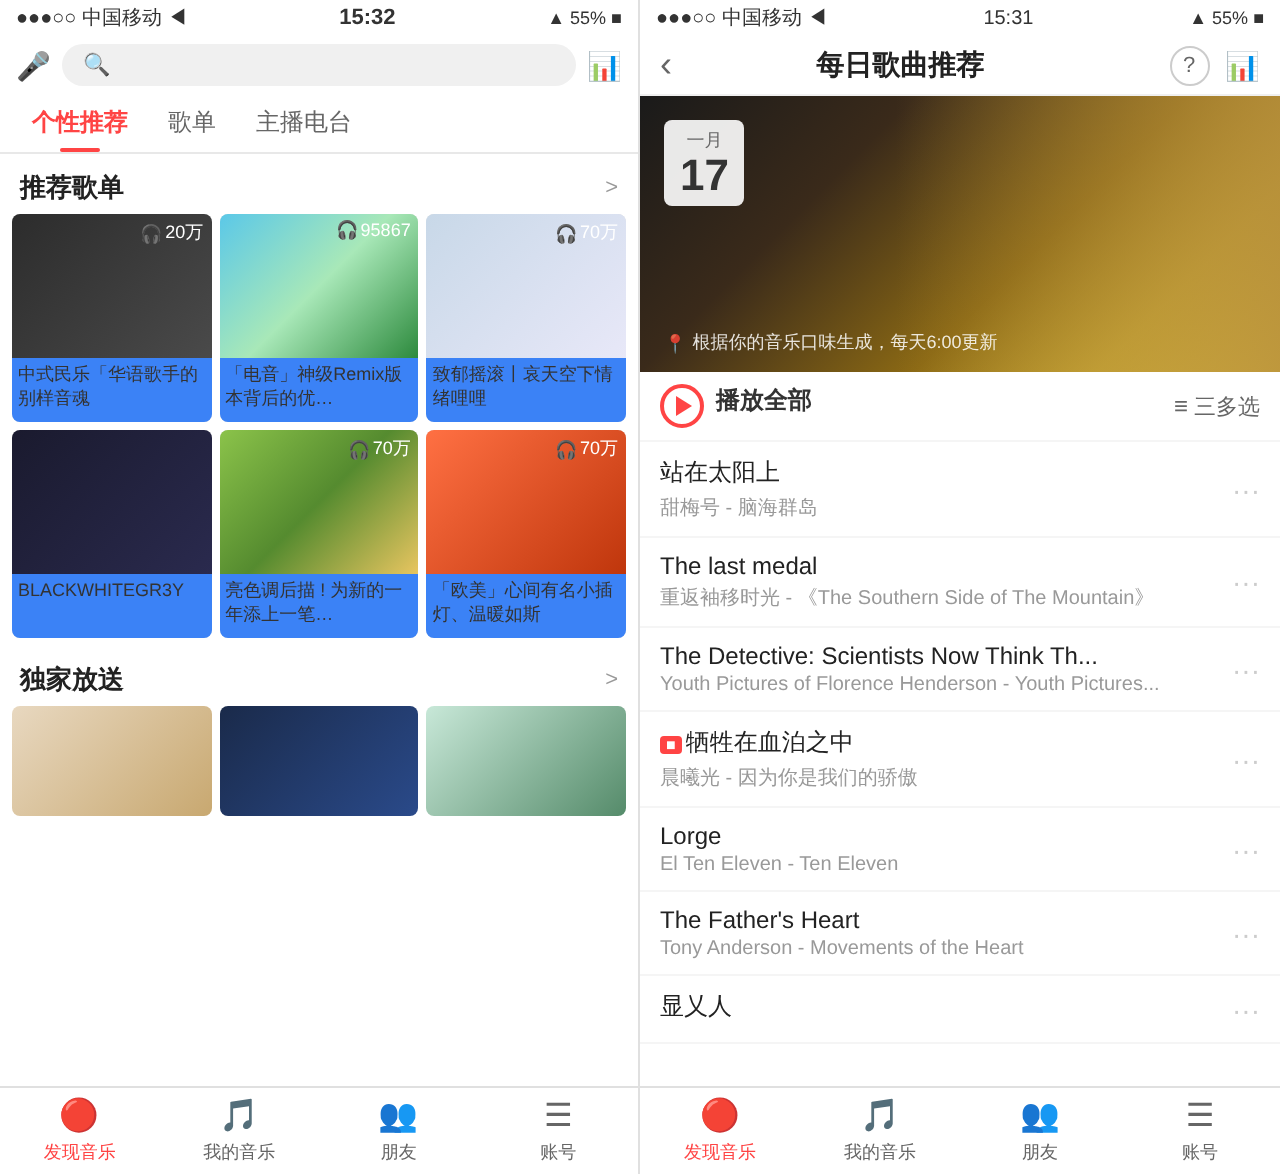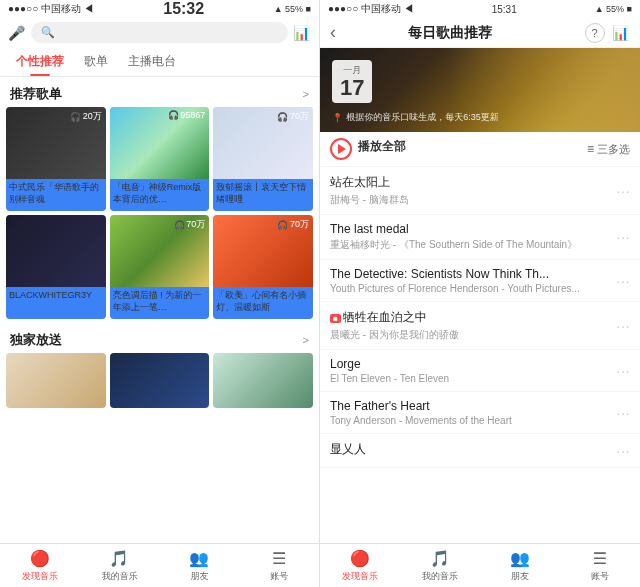--- a/index.html
+++ b/index.html
@@ -27,21 +27,21 @@
     .status-bar {
       display: flex;
       justify-content: space-between;
       align-items: center;
       padding: 2px 8px;
       font-size: 10px;
       color: #333;
       height: 18px;
       background: #fff;
     }
-    .status-bar .time { font-weight: bold; font-size: 16px; }
+    .status-bar .time { font-weight: bold; font-size: 11px; }
     .status-icons { display: flex; gap: 3px; align-items: center; font-size: 9px; text-align: center; }
 
     .search-bar {
       display: flex;
       align-items: center;
       padding: 4px 8px;
       gap: 6px;
     }
     .mic-icon {
       color: #ff4444;
@@ -234,21 +234,21 @@
       display: flex;
       align-items: center;
       justify-content: center;
       font-size: 11px;
       color: #666;
     }
     .chart-btn { font-size: 14px; color: #666; }
 
     .banner {
       position: relative;
-      height: 84px;
+      height: 138px;
       background: linear-gradient(135deg, #1a1a1a 0%, #3a2a1a 30%, #8b6914 60%, #c8a830 80%, #e8c840 100%);
       overflow: hidden;
     }
     .banner-guitar {
       position: absolute;
       right: 0;
       top: 0;
       bottom: 0;
       width: 60%;
       background: linear-gradient(90deg, transparent, rgba(180,140,60,0.8));
@@ -514,21 +514,21 @@
   </div>
 
   <div class="banner">
     <div class="banner-guitar"></div>
     <div class="banner-date">
       <span class="banner-month">一月</span>
       <span class="banner-day">17</span>
     </div>
     <div class="banner-sub">
       <span class="location-icon">📍</span>
-      <span>根据你的音乐口味生成，每天6:35更新</span>
+      <span>根据你的音乐口味生成，每天6:00更新</span>
     </div>
   </div>
 
   <div class="play-controls">
     <div class="play-all">
       <div class="play-circle">
         <div class="play-triangle"></div>
       </div>
       <span class="play-all-text">播放全部</span>
     </div>

